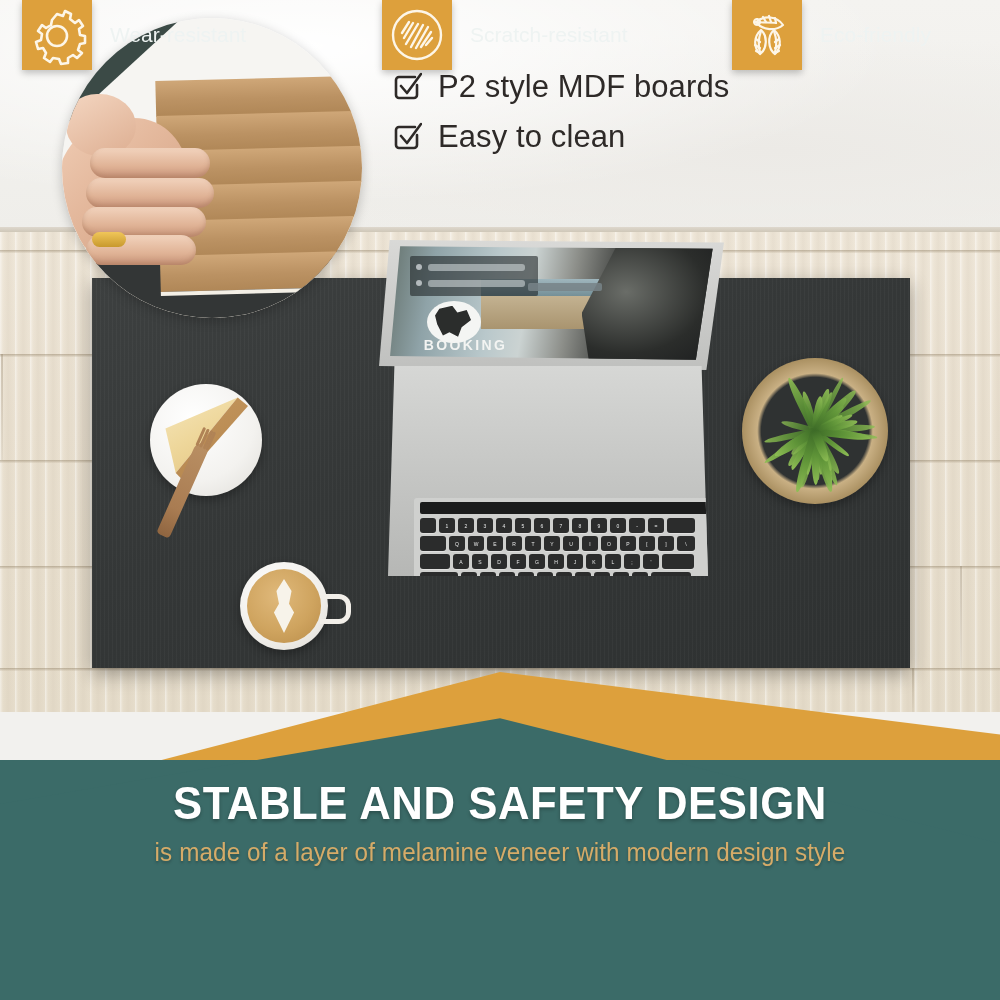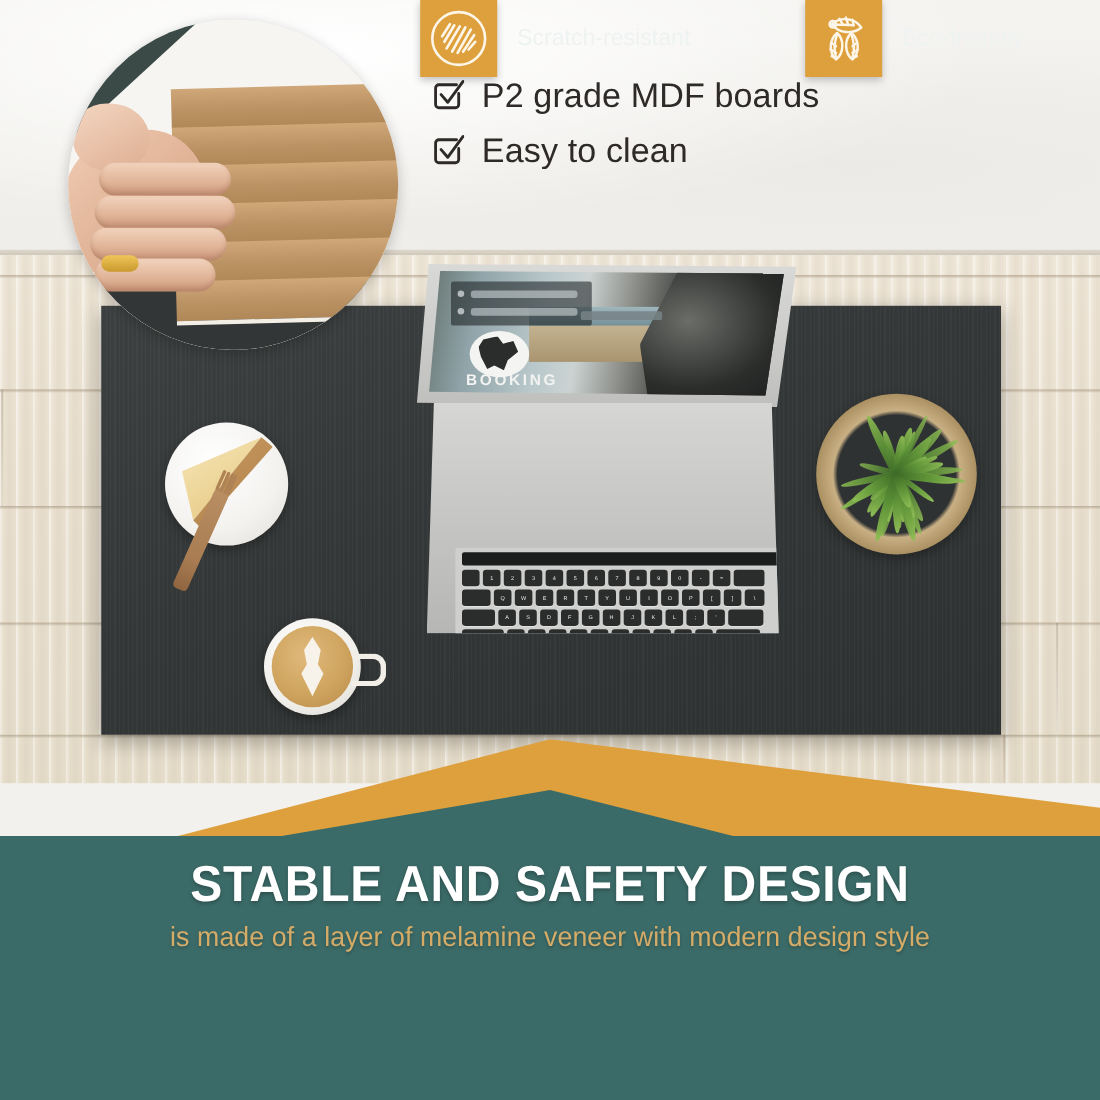--- a/index.html
+++ b/index.html
@@ -391,40 +391,51 @@
   </div>
 
   <div class="checklist">
     <div class="crow">
       <span class="cbox">
         <svg width="30" height="30" viewBox="0 0 30 30">
           <path d="M23 5 H7 a3 3 0 0 0 -3 3 V23 a3 3 0 0 0 3 3 H22 a3 3 0 0 0 3 -3 V13" fill="none" stroke="#2e2a28" stroke-width="2.6" stroke-linecap="round"></path>
           <path d="M9 14 L15 21 L29 2" fill="none" stroke="#2e2a28" stroke-width="2.6" stroke-linecap="round" stroke-linejoin="round"></path>
         </svg>
       </span>
-      <span class="ctext">P2 grade MDF boards</span>
+      <span class="ctext">P2 style MDF boards</span>
     </div>
     <div class="crow">
       <span class="cbox">
         <svg width="30" height="30" viewBox="0 0 30 30">
           <path d="M23 5 H7 a3 3 0 0 0 -3 3 V23 a3 3 0 0 0 3 3 H22 a3 3 0 0 0 3 -3 V13" fill="none" stroke="#2e2a28" stroke-width="2.6" stroke-linecap="round"></path>
           <path d="M9 14 L15 21 L29 2" fill="none" stroke="#2e2a28" stroke-width="2.6" stroke-linecap="round" stroke-linejoin="round"></path>
         </svg>
       </span>
       <span class="ctext">Easy to clean</span>
     </div>
   </div>
 
   <div class="chev-orange"></div>
   <div class="banner"></div>
   <div class="chev-teal"></div>
 
   <div class="headline">STABLE AND SAFETY DESIGN</div>
   <div class="subline">is made of a layer of melamine veneer with modern design style</div>
 
+  <div class="feat f1">
+    <div class="fbox">
+      <svg width="70" height="70" viewBox="0 0 70 70">
+        <g fill="none" stroke="#fdf6e8" stroke-width="2.6" stroke-linejoin="round">
+          <path d="M35 14 l6 2 2-5 6 3 -1 5 5 4 4-3 4 6 -4 3 1 6 5 1 0 7 -5 1 -2 6 4 3 -5 5 -4-3 -5 3 0 5 -7 1 -2-5 -6-1 -3 4 -6-4 2-5 -3-5 -5 1 -2-7 5-2 1-6 -4-3 4-6 4 3 5-3 1-5z"></path>
+          <circle cx="35" cy="36" r="10"></circle>
+        </g>
+      </svg>
+    </div>
+    <span class="flabel">Wear-resistant</span>
+  </div>
 
   <div class="feat f2">
     <div class="fbox">
       <svg width="70" height="70" viewBox="0 0 70 70">
         <g fill="none" stroke="#fdf6e8" stroke-width="2.4" stroke-linecap="round">
           <circle cx="35" cy="35" r="24"></circle>
           <path d="M24 44 L36 24"></path>
           <path d="M29 47 L41 25"></path>
           <path d="M34 48 L46 27"></path>
           <path d="M22 38 L31 23"></path>

